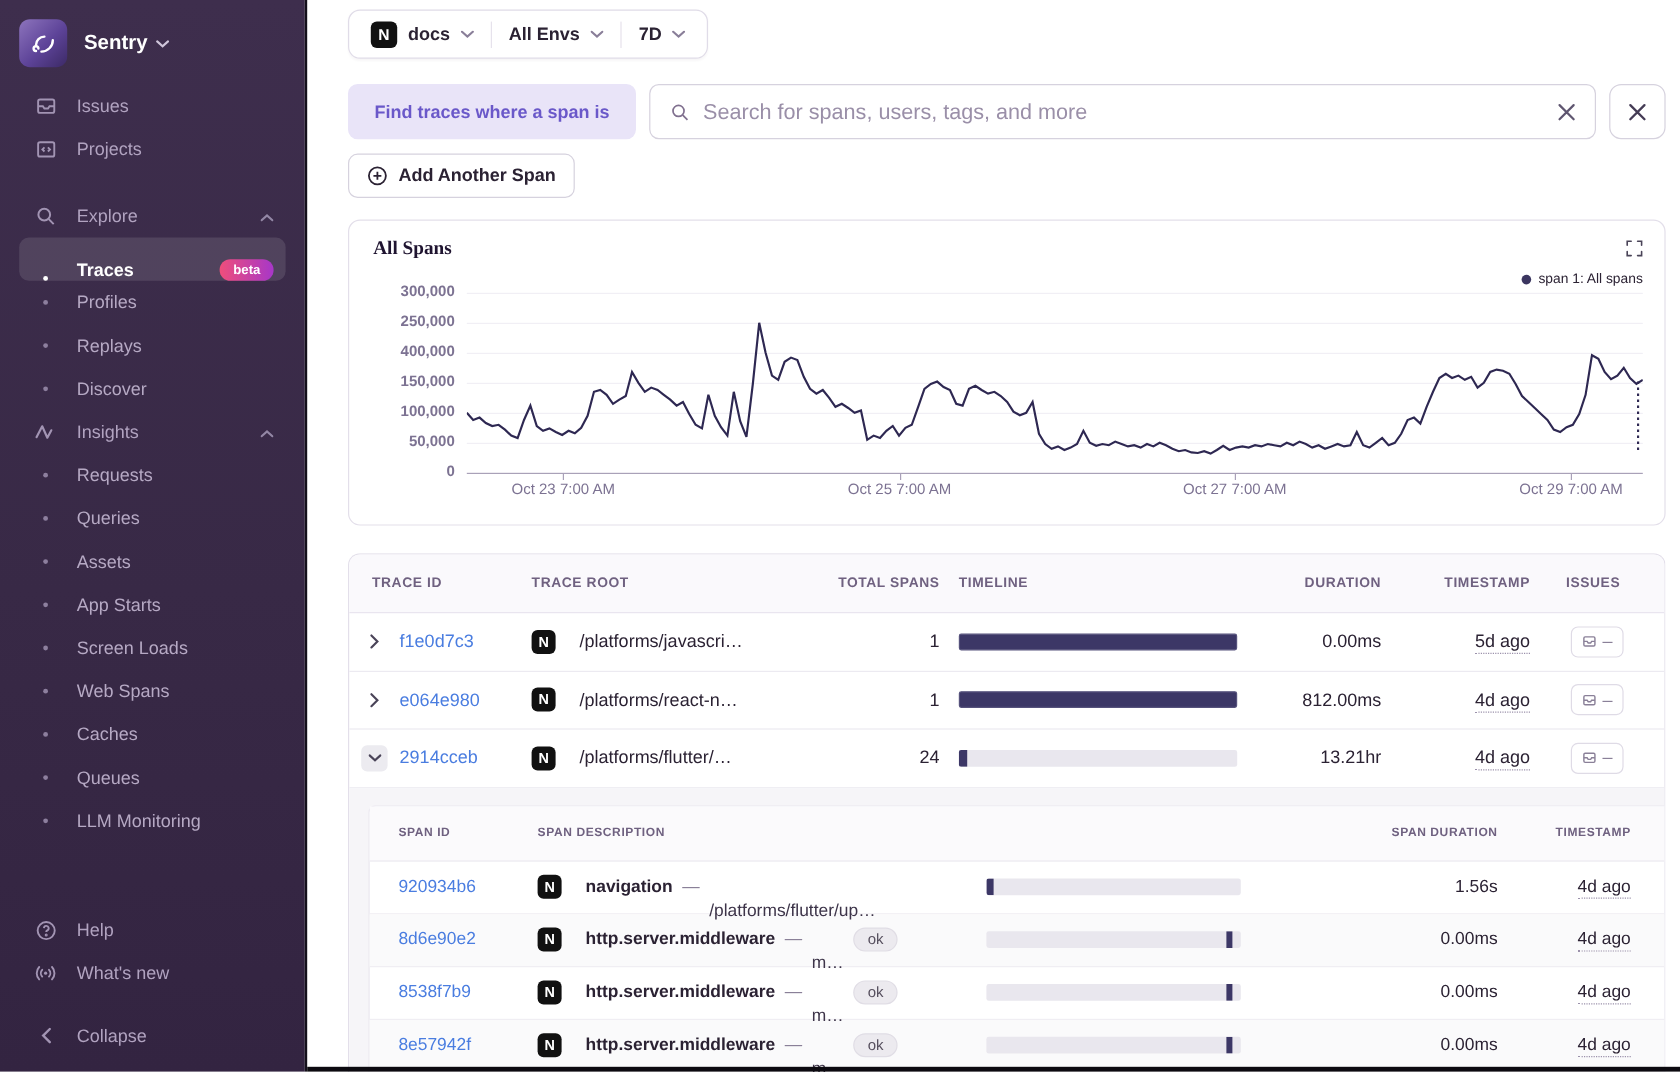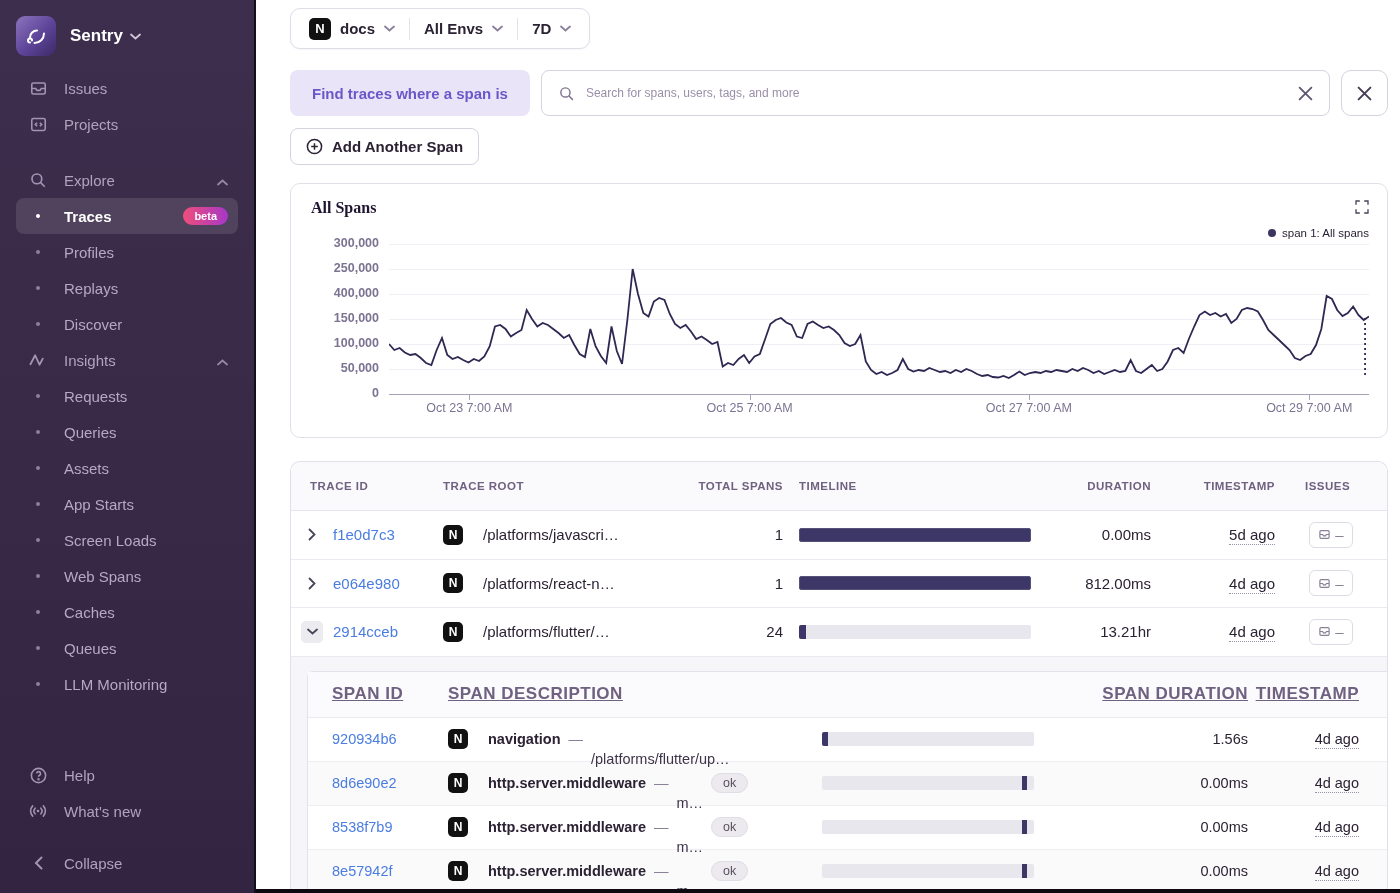--- a/index.html
+++ b/index.html
@@ -16,21 +16,21 @@
     display:grid; place-items:center; }
   .brand-name { color:#fff; font-size:17px; font-weight:700; display:flex; align-items:center; gap:7px; }
   .nav-item { display:flex; align-items:center; gap:16px; height:36px; margin:0 16px;
     padding:0 10px 0 12px; color:#b1a3c0; font-size:15px; border-radius:8px; cursor:pointer; }
   .nav-item .ic { width:20px; display:grid; place-items:center; color:#a294b3; }
   .nav-item .chev { margin-left:auto; color:#9387a5; }
   .nav-gap { height:20px; }
   .sub-item { display:flex; align-items:center; gap:24px; height:36px; margin:0 16px;
     padding:0 10px 0 20px; color:#b6a9c4; font-size:15px; border-radius:8px; cursor:pointer; }
   .sub-item .dot { width:4px; height:4px; border-radius:50%; background:#8d7f9e; flex:0 0 auto; }
-  .sub-item.selected { background:rgba(255,255,255,0.11); color:#fff; font-weight:600; }
+  .sub-item.selected { background:rgba(255,255,255,0.11); color:#fff; font-weight:600;align-items:flex-end; }
   .sub-item.selected .dot { background:#fff; }
   .beta-badge { margin-left:auto; background:linear-gradient(90deg,#ef4e7b,#a737c8);
     color:#fff; font-size:11px; font-weight:700; padding:3px 11px; border-radius:11px; }
   .side-footer { position:absolute; left:0; right:0; bottom:64px; }
   .side-collapse { position:absolute; left:0; right:0; bottom:12px; }
 
   
   .main { position:absolute; left:256px; top:0; right:0; bottom:0; padding:8px 12px 0 34px; }
 
   .filter-bar { display:inline-flex; align-items:center; height:41px; border:1px solid #e0dce8;
@@ -41,21 +41,21 @@
   .n-tile { width:22px; height:22px; border-radius:5px; background:#111; color:#fff;
     display:grid; place-items:center; font-size:13px; font-weight:700; }
   .n-tile.small { width:20px; height:20px; font-size:12px; }
   .chev-ic { color:#8a7f99; display:grid; place-items:center; }
 
   .search-row { display:flex; align-items:stretch; gap:11px; margin-top:21px; height:46px; }
   .find-pill { background:#e9e4f8; color:#6a58c9; font-weight:700; font-size:15px;
     border-radius:8px; display:flex; align-items:center; padding:0 22px; white-space:nowrap; }
   .search-box { flex:1; border:1px solid #d6d2de; border-radius:8px; background:#fff;
     display:flex; align-items:center; gap:11px; padding:0 16px; }
-  .search-box input { flex:1; border:none; outline:none; font-size:12px; color:#000000;
+  .search-box input { flex:1; border:none; outline:none; font-size:18px; color:#000000;
     font-family:"Liberation Sans", sans-serif; background:transparent; }
   .search-box input::placeholder { color:#9a8fa8; }
   .icon-btn { border:none; background:none; cursor:pointer; color:#5f5670; display:grid; place-items:center; }
   .close-sq { width:47px; border:1px solid #d6d2de; border-radius:10px; background:#fff;
     display:grid; place-items:center; color:#453c55; cursor:pointer; }
 
   .add-row { margin-top:12px; }
   .add-btn { display:inline-flex; align-items:center; gap:9px; height:37px; padding:0 15px;
     border:1px solid #d6d2de; border-radius:8px; background:#fff; font-size:15px; font-weight:700;
     color:#2b2233; cursor:pointer; font-family:"Liberation Sans", sans-serif; }
@@ -104,21 +104,21 @@
   .sliver.right { right:7px; width:5px; }
   .cell-issues { display:flex; justify-content:center; }
   .issues-pill { width:44px; height:26px; border:1px solid #dfdbe6; border-radius:6px; background:#fff;
     display:flex; align-items:center; justify-content:center; gap:4px; color:#8a8098; cursor:pointer; }
 
   
   .expanded { background:#f6f5f8; padding:14px 0 0 16px; height:237px; }
   .subtable { background:#fff; border:1px solid #e6e2ec; border-right:none; border-radius:6px 0 0 0; }
   .sgrid { display:grid; grid-template-columns:140px 40px 334px 236px 190px 1fr; align-items:center; }
   .shead { height:46px; background:#fbfafc; border-bottom:1px solid #eceaf1;
-    font-size:17px; font-weight:700; letter-spacing:0.5px; color:#6f6180; text-transform:uppercase;text-decoration:underline; }
+    font-size:10px; font-weight:700; letter-spacing:0.5px; color:#6f6180; text-transform:uppercase; }
   .sh-id { padding-left:24px; }
   .sh-desc { grid-column:2/4; }
   .sh-right { text-align:right; }
   .sh-ts { text-align:right; padding-right:28px; }
   .srow { height:44px; border-bottom:1px solid #f0eef3; font-size:14.5px; }
   .srow:nth-child(odd) { background:#fafafb; }
   .s-id { padding-left:24px; }
   .s-desc { display:flex; align-items:center; gap:8px; overflow:hidden; white-space:nowrap; }
   .op { font-weight:700; color:#2b2233; }
   .dash { color:#8a8098; }

